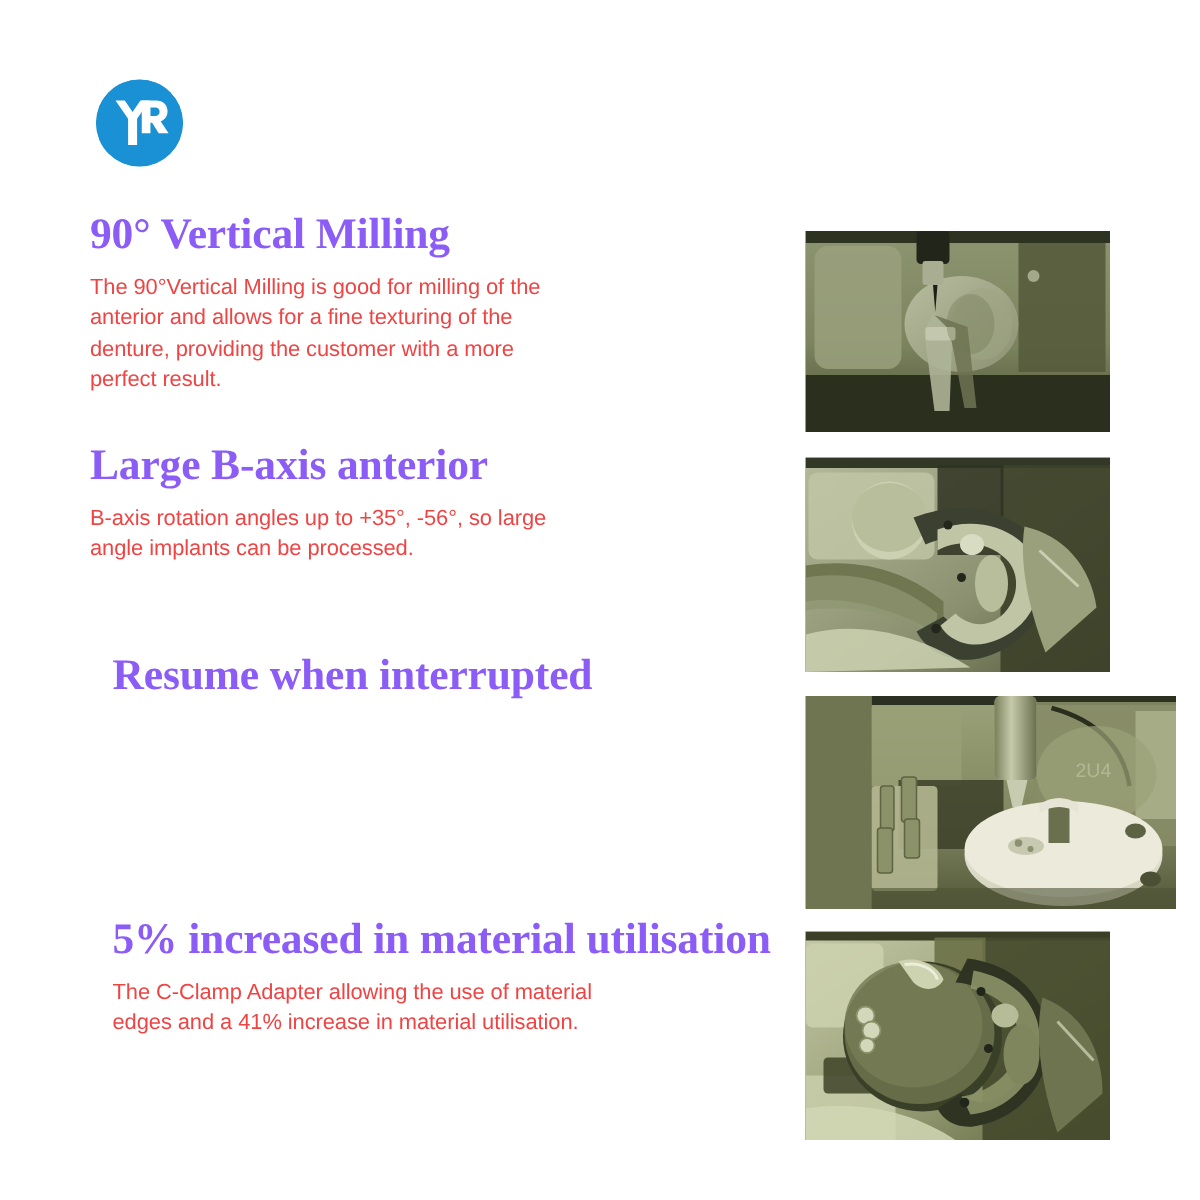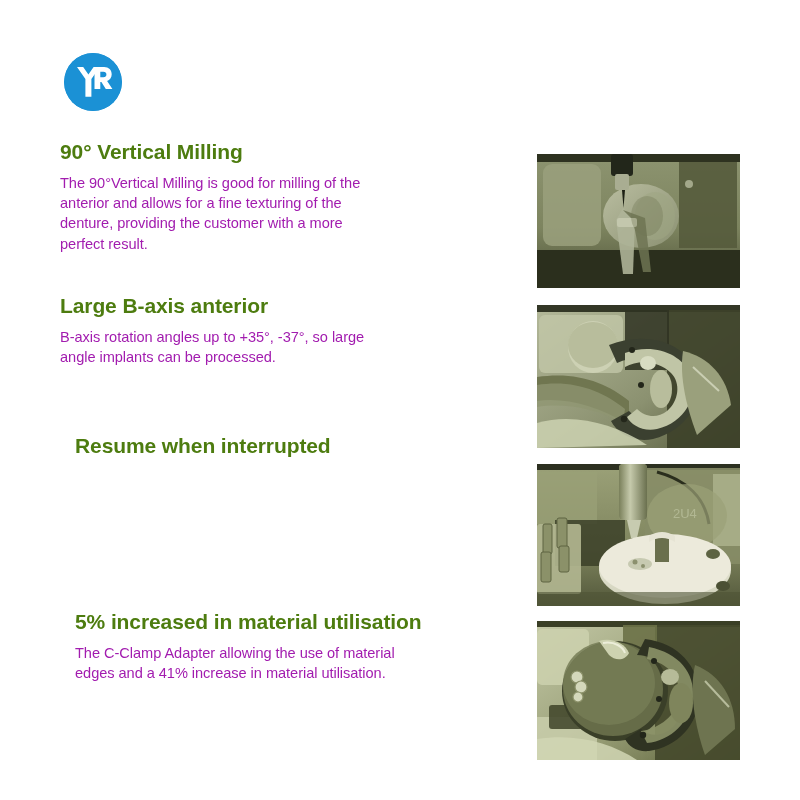--- a/index.html
+++ b/index.html
@@ -40,32 +40,33 @@
     left: 0;
     width: 800px;
   }
   .feature-text {
     position: absolute;
     left: 60px;
     width: 420px;
   }
   .feature h2 {
     margin: 0 0 9px 0;
-    font-size: 21px;
+    font-size: 29px;
     font-weight: bold;
-    color: #4d7c0f;
+    color: #8b5cf6;
     letter-spacing: -0.1px;
     line-height: 1.15;
     white-space: nowrap;
+    font-family: Liberation Serif, serif;
   }
   .feature p {
     margin: 0;
     font-size: 14.6px;
     line-height: 1.38;
-    color: #a21caf;
+    color: #ef4444;
     letter-spacing: -0.05px;
     width: 330px;
   }
   .feature p.wide { width: 340px; }
   .feature.indented .feature-text { left: 63px; margin-left: 12px; }
 
   
   .photo {
     position: absolute;
     left: 497px;
@@ -76,21 +77,21 @@
   .photo svg { display: block; width: 100%; height: 100%; }
 
   
   #feat-1 { top: 140px; }
   #feat-2 { top: 294px; }
   #feat-3 { top: 434px; }
   #feat-4 { top: 610px; }
 
   #photo-1 { top: 138px; height: 134px; }
   #photo-2 { top: 289px; height: 143px; }
-  #photo-3 { top: 448px; height: 142px; }
+  #photo-3 { top: 448px; height: 142px; padding-left: 44px; }
   #photo-4 { top: 605px; height: 139px; }
 </style>
 </head>
 <body>
 
 <div class="logo-wrap">
   <div class="logo-circle">
     <svg viewBox="0 0 58 58" width="58" height="58" aria-hidden="true">
       <circle cx="29" cy="29" r="29" fill="#1b91d5"></circle>
 
@@ -137,21 +138,21 @@
     <path d="M86 54 L79 66 L86 120 L96 120 L98 66 Z" fill="#aeb498" opacity="0.9"></path>
     <path d="M86 56 L96 66 L106 118 L114 118 L108 64 Z" fill="#6d7352" opacity="0.85"></path>
     <rect x="80" y="64" width="20" height="9" rx="2" fill="#c3c7ad"></rect>
     <ellipse cx="110" cy="62" rx="16" ry="20" fill="#6f7553" opacity="0.35"></ellipse>
   </svg>
 </figure>
 
 <section class="feature" id="feat-2">
   <div class="feature-text">
     <h2>Large B-axis anterior</h2>
-    <p class="wide">B-axis rotation angles up to +35°, -37°, so large angle implants can be processed.</p>
+    <p class="wide">B-axis rotation angles up to +35°, -56°, so large angle implants can be processed.</p>
   </div>
 </section>
 
 <figure class="photo" id="photo-2">
   <svg viewBox="0 0 203 143" preserveAspectRatio="none" aria-hidden="true">
     <defs>
       <linearGradient id="g2bg" x1="0" y1="0" x2="1" y2="1">
         <stop offset="0%" stop-color="#b4b99a"></stop>
         <stop offset="60%" stop-color="#8b9170"></stop>
         <stop offset="100%" stop-color="#53583a"></stop>

